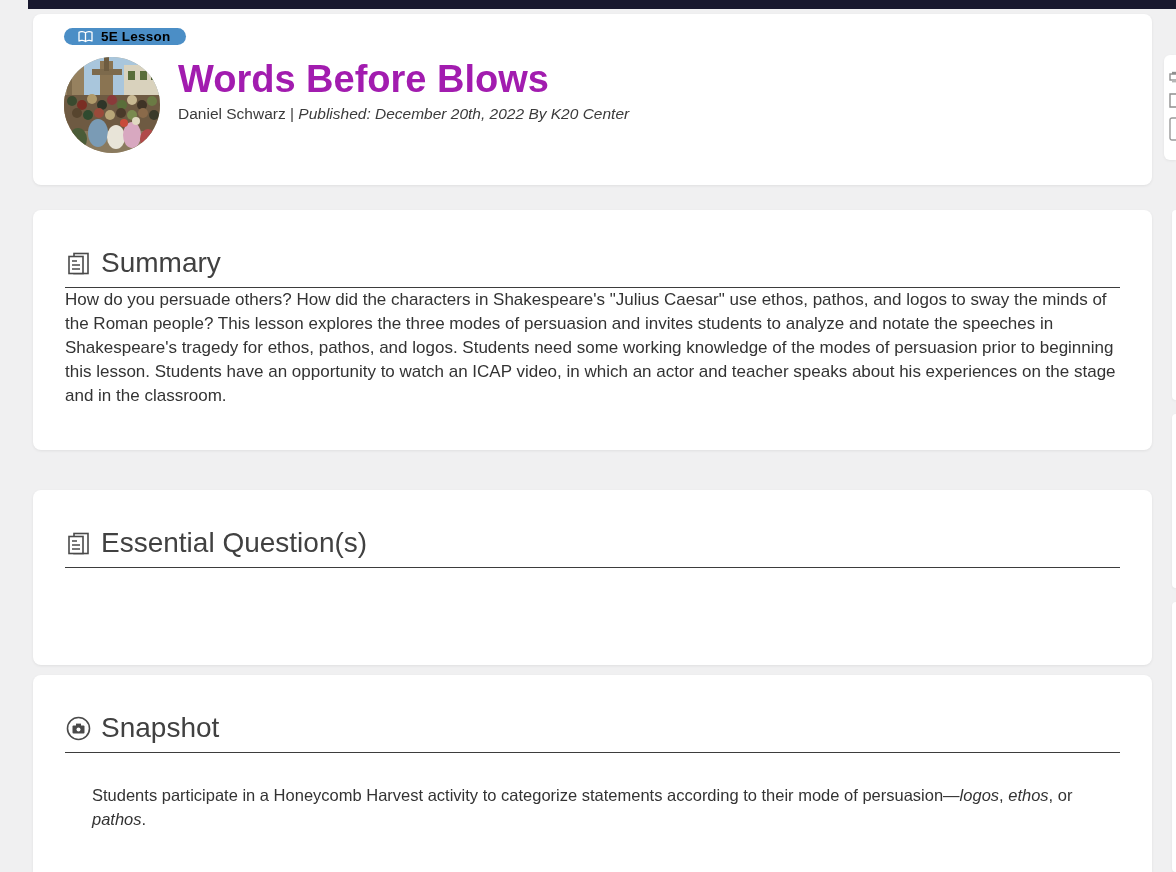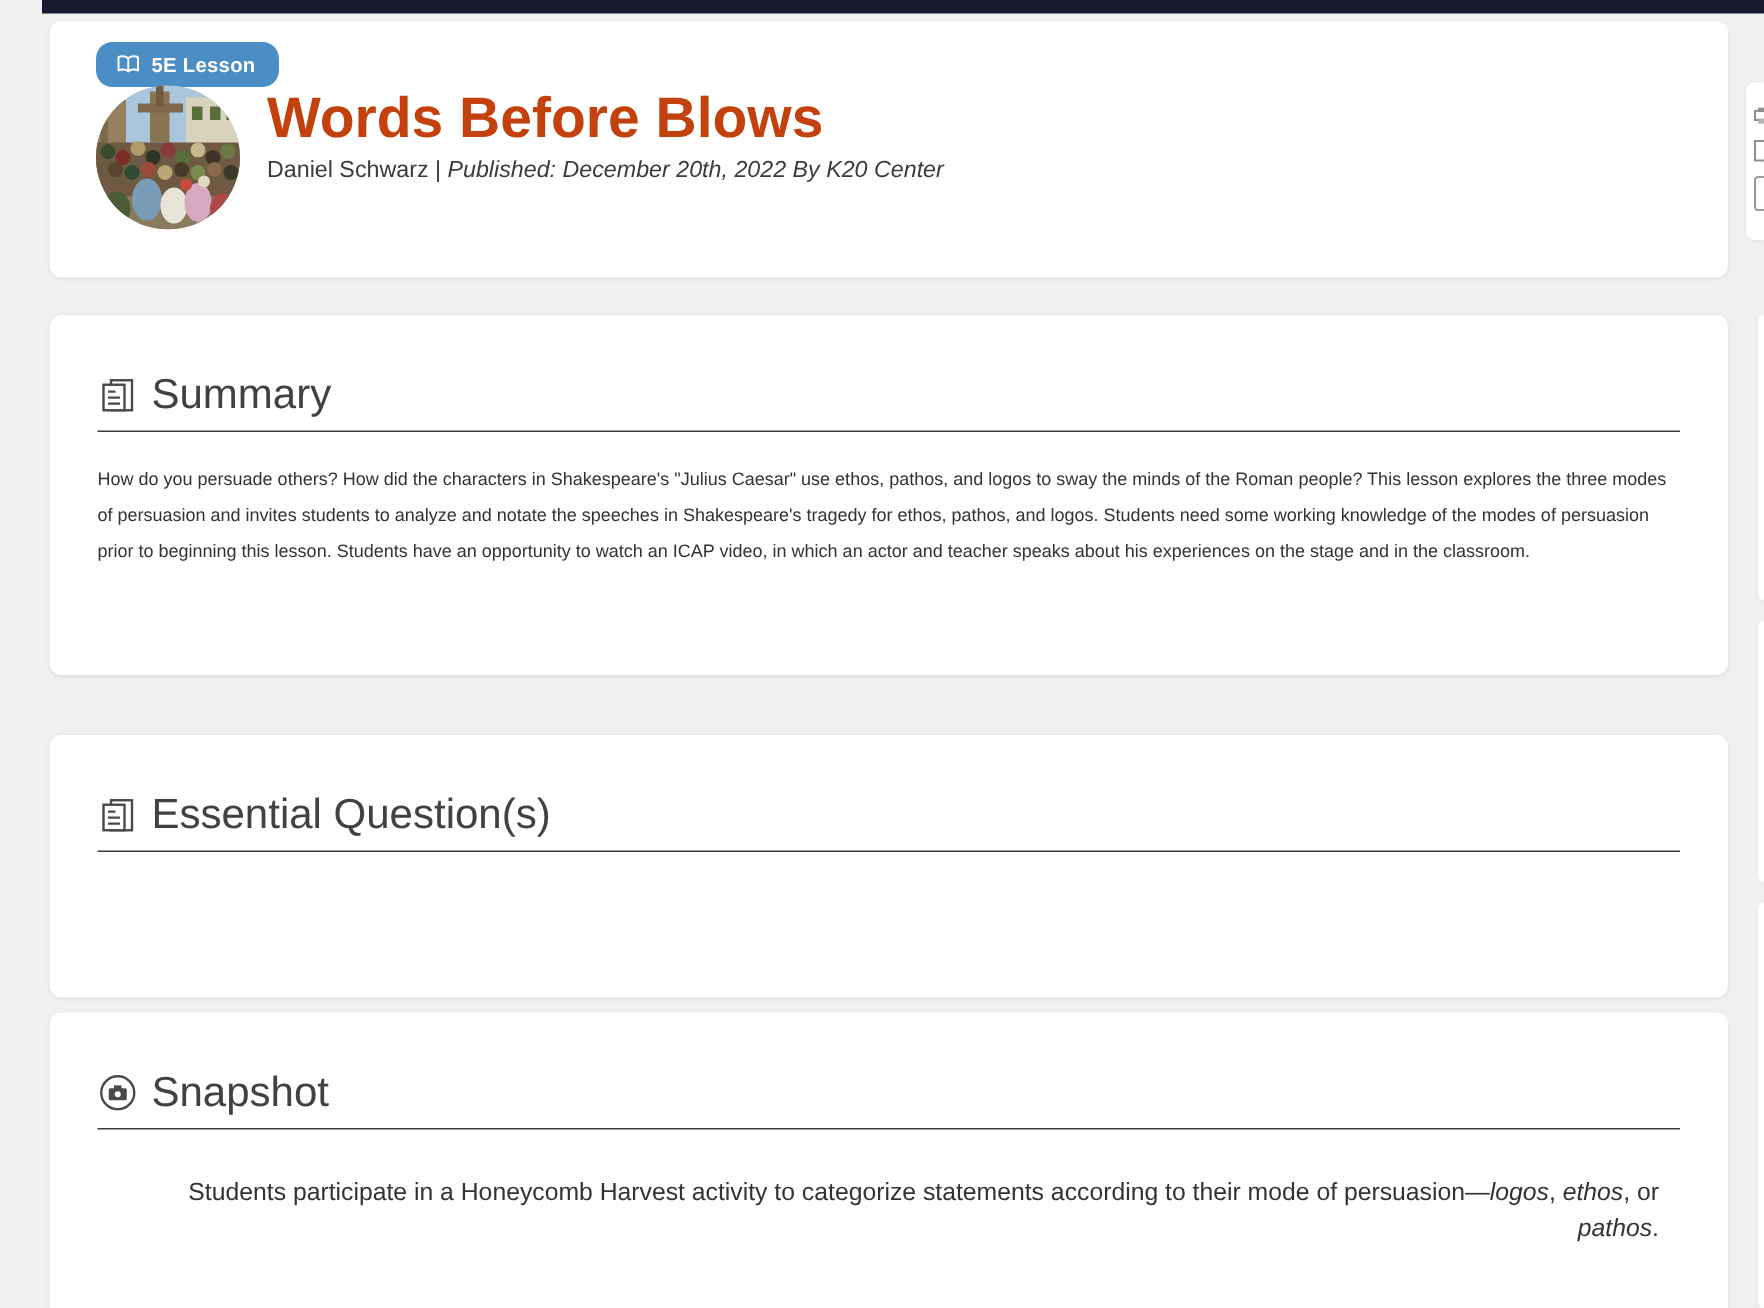--- a/index.html
+++ b/index.html
@@ -1,42 +1,42 @@
 <!DOCTYPE html>
 <html><head>
 <meta charset="utf-8">
 <style>
   html,body{margin:0;padding:0;width:1176px;height:872px;overflow:hidden;
     background:#f0f0f1;font-family:"Liberation Sans",sans-serif;position:relative;}
   .topbar{position:absolute;left:28px;top:0;width:1148px;height:9px;background:#18182e;}
   .card{position:absolute;background:#ffffff;border-radius:8px;box-shadow:0 1px 3px rgba(0,0,0,0.07);}
   
   .header-card{left:33px;top:14px;width:1119px;height:171px;}
-  .badge{position:absolute;left:31px;top:14px;height:30px;display:flex;align-items:center;
-    gap:7px;padding:0 16px 0 13px;background:#4b8ec6;border-radius:11px;color:#ffffff;}
+  .badge{position:absolute;left:31px;top:14px;height:17px;display:flex;align-items:center;
+    gap:7px;padding:0 16px 0 13px;background:#4b8ec6;border-radius:11px;color:#000000;}
   .badge-label{font-size:13.5px;font-weight:bold;letter-spacing:.2px;}
   .thumb{position:absolute;left:31px;top:43px;width:96px;height:96px;border-radius:50%;
     overflow:hidden;background:#b9a98c;}
   .title-block{position:absolute;left:145px;top:44px;}
-  .lesson-title{font-size:38px;font-weight:bold;color:#c2410c;line-height:42px;margin:0;}
+  .lesson-title{font-size:38px;font-weight:bold;color:#a21caf;line-height:42px;margin:0;}
   .lesson-subtitle{font-size:28px;font-weight:400;color:#4e4e4e;line-height:36px;margin:0;}
   .byline{font-size:15.5px;color:#3b3b3b;line-height:22px;margin-top:3px;}
   
   .section-card{left:33px;width:1119px;padding:0;}
   .sec-inner{padding:36px 32px 0 32px;}
   .sec-head{display:flex;align-items:center;gap:9px;}
   .sec-title{font-size:28px;color:#414141;font-weight:400;line-height:34px;}
   .sec-rule{border:none;border-top:1.5px solid #3d3d3d;margin:7px 0 0 0;}
-  .sec-body{font-size:12px;color:#333;line-height:24px;margin-top:19px;}
+  .sec-body{font-size:17px;color:#333;line-height:24px;}
   .summary-card{top:210px;height:240px;}
   .eq-card{top:490px;height:175px;}
   .snapshot-card{top:675px;height:197px;border-bottom-left-radius:0;border-bottom-right-radius:0;}
   .engage-block{margin:30px 14px 0 27px;}
   .engage-title{font-size:16.5px;font-weight:bold;color:#2e2e2e;}
-  .engage-body{font-size:16.5px;color:#333;line-height:24px;margin-top:16px;text-align:right;}
+  .engage-body{font-size:16.5px;color:#333;line-height:24px;margin-top:16px;}
   .engage-body .it,.rich-it{font-style:italic;}
   
   .rail-card{position:absolute;background:#fff;border-radius:6px 0 0 6px;box-shadow:0 1px 3px rgba(0,0,0,0.06);}
   .rail-icons{left:1164px;top:55px;width:12px;height:105px;padding-left:4px;box-sizing:border-box;}
   .rail-icon{color:#8f8f8f;margin-top:0;position:absolute;left:5px;}
   .sliver-1{left:1172px;top:210px;width:4px;height:190px;border-radius:4px 0 0 4px;}
   .sliver-2{left:1172px;top:414px;width:4px;height:174px;border-radius:4px 0 0 4px;}
   .sliver-3{left:1172px;top:602px;width:4px;height:270px;border-radius:4px 0 0 4px;}
   svg{display:block;}
 </style>

